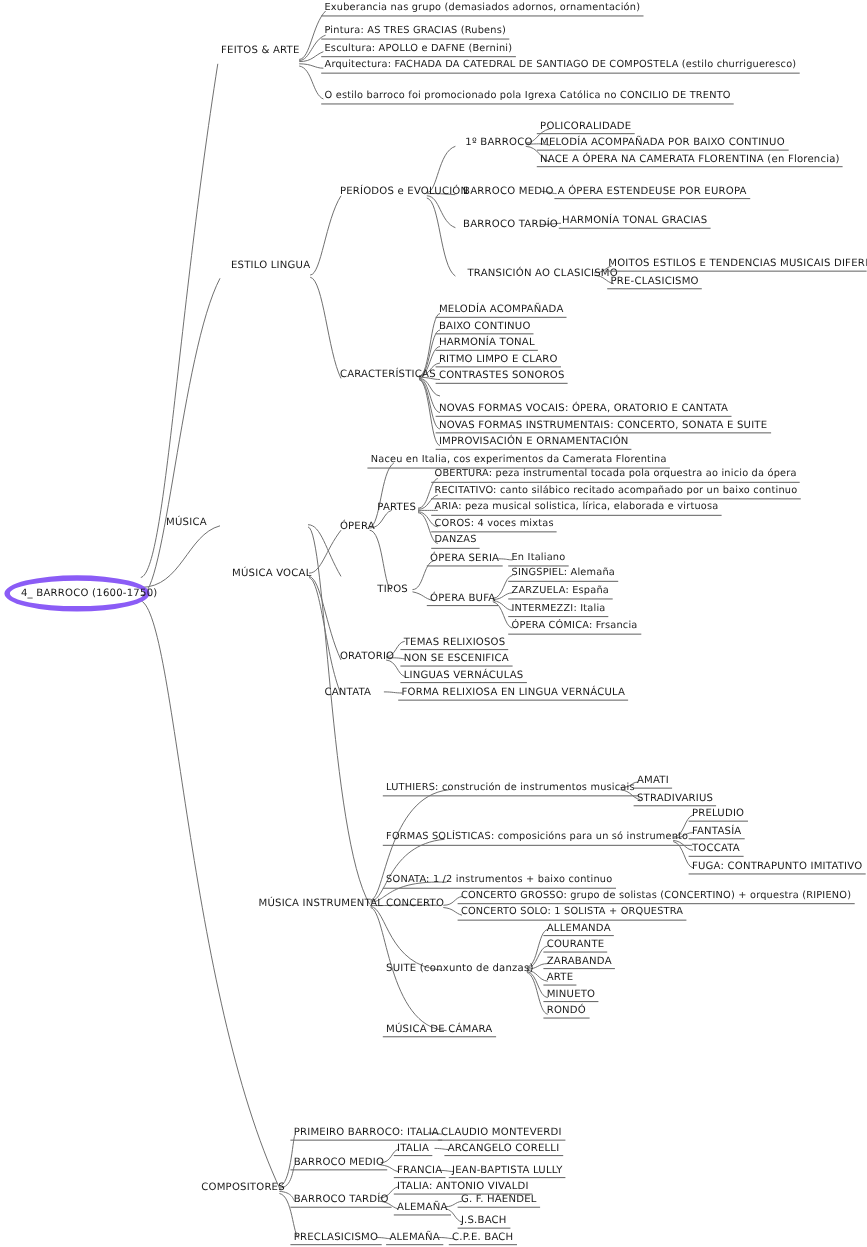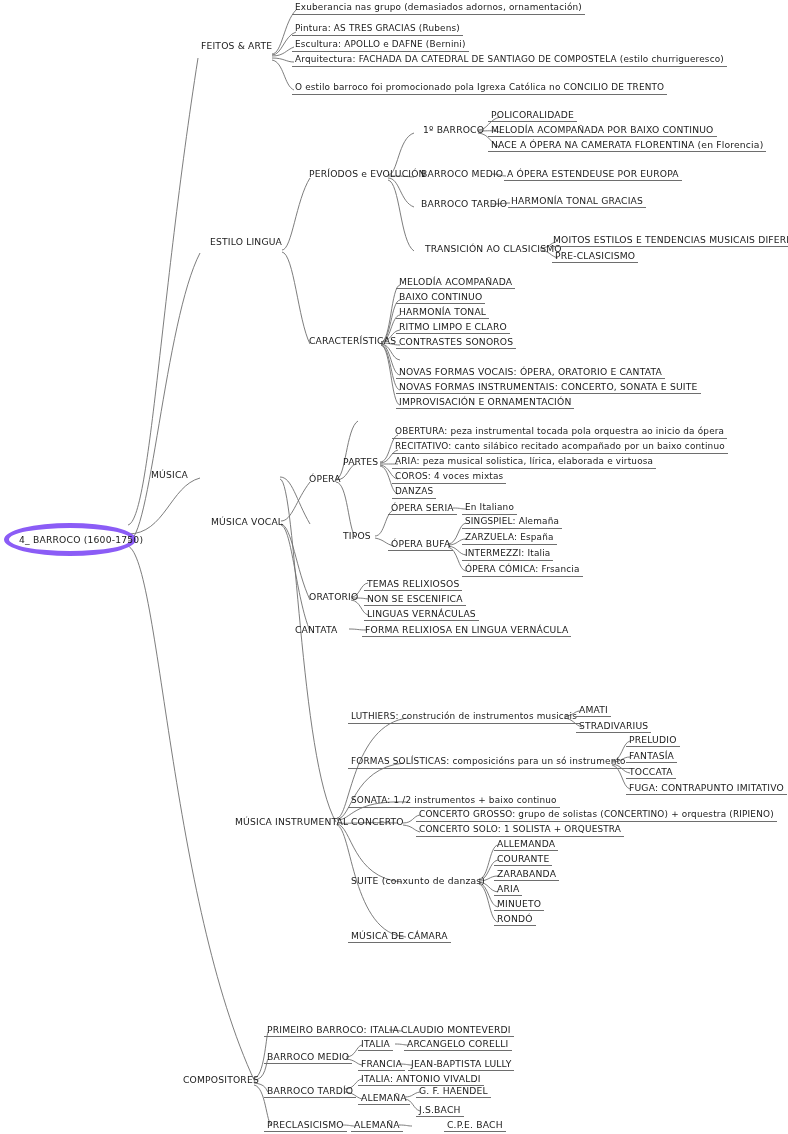--- a/index.html
+++ b/index.html
@@ -205,20 +205,21 @@
   <div class="node leaf caps" style="left:396px;top:366px;">NOVAS FORMAS VOCAIS: ÓPERA, ORATORIO E CANTATA</div>
   <div class="node leaf caps" style="left:396px;top:381px;">NOVAS FORMAS INSTRUMENTAIS: CONCERTO, SONATA E SUITE</div>
   <div class="node leaf caps" style="left:396px;top:396px;">IMPROVISACIÓN E ORNAMENTACIÓN</div>
 
   <div class="node" style="left:148px;top:469px;">MÚSICA</div>
 
   <div class="node" style="left:208px;top:516px;">MÚSICA VOCAL</div>
 
   <div class="node" style="left:306px;top:473px;">ÓPERA</div>
 
+  <div class="node leaf sent" style="left:334px;top:413px;">Naceu en Italia, cos experimentos da Camerata Florentina</div>
 
   <div class="node" style="left:340px;top:456px;">PARTES</div>
   <div class="node leaf sent" style="left:392px;top:426px;">OBERTURA: peza instrumental tocada pola orquestra ao inicio da ópera</div>
   <div class="node leaf sent" style="left:392px;top:441px;">RECITATIVO: canto silábico recitado acompañado por un baixo continuo</div>
   <div class="node leaf sent" style="left:392px;top:456px;text-align:right;">ARIA: peza musical solistica, lírica, elaborada e virtuosa</div>
   <div class="node leaf sent" style="left:392px;top:471px;">COROS: 4 voces mixtas</div>
   <div class="node leaf sent" style="left:392px;top:486px;">DANZAS</div>
 
   <div class="node" style="left:340px;top:530px;">TIPOS</div>
 
@@ -254,21 +255,21 @@
   <div class="node leaf sent" style="left:348px;top:795px;">SONATA: 1 /2 instrumentos + baixo continuo</div>
 
   <div class="node" style="left:348px;top:816px;">CONCERTO</div>
   <div class="node leaf sent" style="left:416px;top:809px;">CONCERTO GROSSO: grupo de solistas (CONCERTINO) + orquestra (RIPIENO)</div>
   <div class="node leaf sent" style="left:416px;top:824px;">CONCERTO SOLO: 1 SOLISTA + ORQUESTRA</div>
 
   <div class="node" style="left:348px;top:875px;">SUITE (conxunto de danzas)</div>
   <div class="node leaf caps" style="left:494px;top:838px;">ALLEMANDA</div>
   <div class="node leaf caps" style="left:494px;top:853px;">COURANTE</div>
   <div class="node leaf caps" style="left:494px;top:868px;">ZARABANDA</div>
-  <div class="node leaf caps" style="left:494px;top:883px;">ARIA</div>
+  <div class="node leaf caps" style="left:494px;top:883px;">ARTE</div>
   <div class="node leaf caps" style="left:494px;top:898px;">MINUETO</div>
   <div class="node leaf caps" style="left:494px;top:913px;">RONDÓ</div>
 
   <div class="node leaf caps" style="left:348px;top:930px;">MÚSICA DE CÁMARA</div>
 
   <div class="node" style="left:180px;top:1074px;">COMPOSITORES</div>
 
   <div class="node leaf caps" style="left:264px;top:1024px;">PRIMEIRO BARROCO: ITALIA</div>
   <div class="node leaf caps" style="left:398px;top:1024px;">CLAUDIO MONTEVERDI</div>
 
@@ -279,15 +280,15 @@
   <div class="node leaf caps" style="left:408px;top:1058px;">JEAN-BAPTISTA LULLY</div>
 
   <div class="node leaf caps" style="left:264px;top:1085px;">BARROCO TARDÍO</div>
   <div class="node leaf caps" style="left:358px;top:1073px;">ITALIA: ANTONIO VIVALDI</div>
   <div class="node leaf caps" style="left:358px;top:1092px;">ALEMAÑA</div>
   <div class="node leaf caps" style="left:416px;top:1085px;">G. F. HAENDEL</div>
   <div class="node leaf caps" style="left:416px;top:1104px;">J.S.BACH</div>
 
   <div class="node leaf caps" style="left:264px;top:1119px;">PRECLASICISMO</div>
   <div class="node leaf caps" style="left:351px;top:1119px;">ALEMAÑA</div>
-  <div class="node leaf caps" style="left:408px;top:1119px;margin-left:36px;">C.P.E. BACH</div>
+  <div class="node leaf caps" style="left:408px;top:1119px;">C.P.E. BACH</div>
 
 </div>
 
 </body></html>

